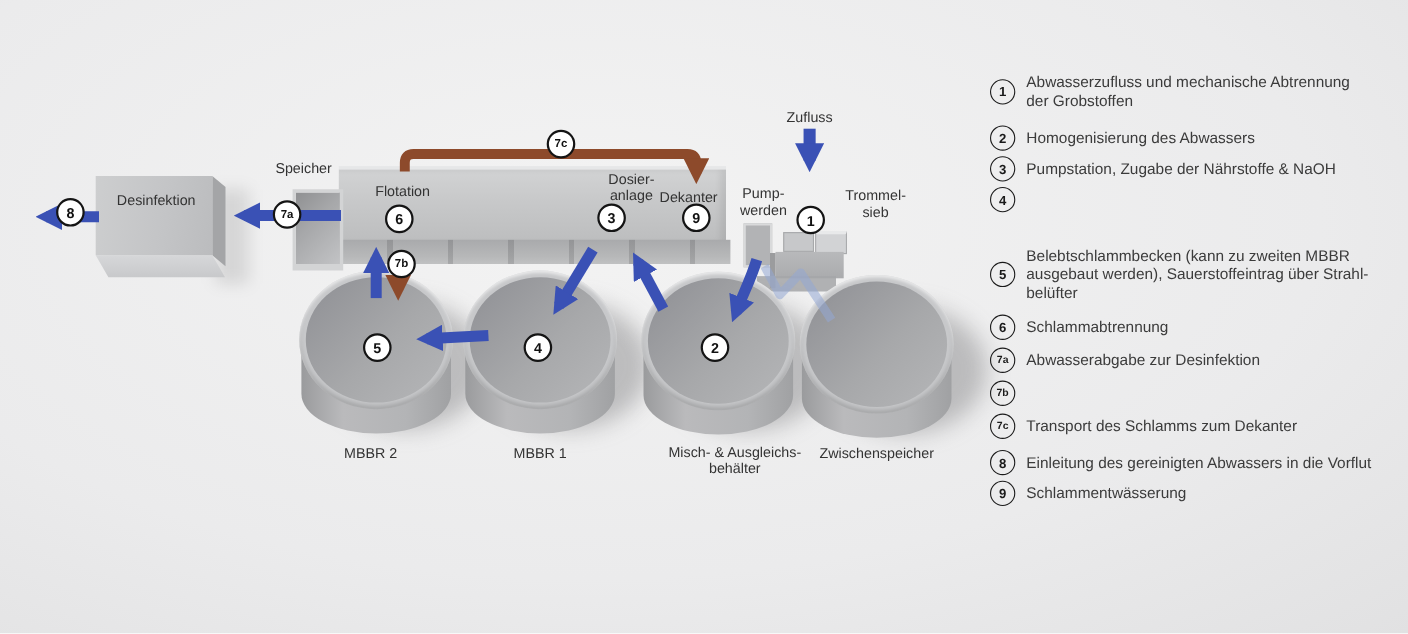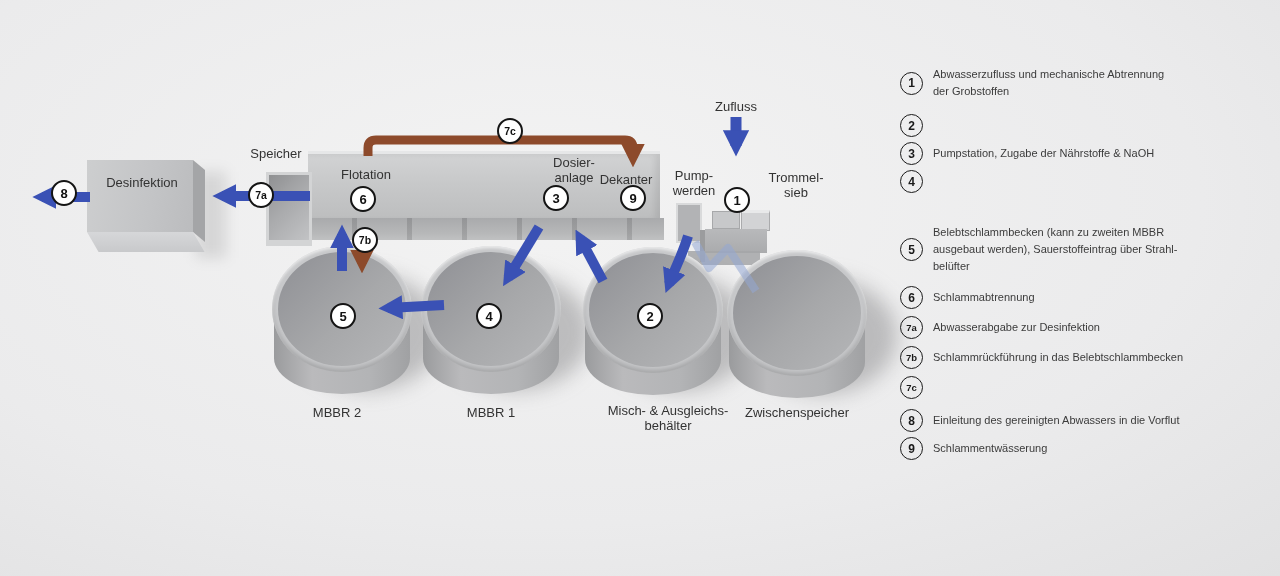--- a/index.html
+++ b/index.html
@@ -49,21 +49,21 @@
   .badge{position:absolute;width:26px;height:26px;border-radius:50%;background:#fff;
     border:2px solid #141414;box-sizing:border-box;display:flex;align-items:center;justify-content:center;
     font-weight:bold;font-size:13px;color:#111;transform:translate(-50%,-50%);z-index:30;}
   .badge.small{font-size:10.5px;}
   
   .legend-item{position:absolute;left:900px;width:360px;display:flex;gap:10px;align-items:center;}
   .lbadge{flex:0 0 auto;width:23px;height:23px;border-radius:50%;background:transparent;
     border:1.8px solid #1a1a1a;box-sizing:border-box;display:flex;align-items:center;justify-content:center;
     font-weight:bold;font-size:12px;color:#1a1a1a;}
   .lbadge.small{font-size:9.5px;}
-  .ltext{font-size:11px;line-height:17px;color:#3b3b3b;white-space:pre-line;}
+  .ltext{font-size:14px;line-height:17px;color:#3b3b3b;white-space:pre-line;}
   
   svg.arrows{position:absolute;left:0;top:0;z-index:20;}
   .layer{position:absolute;left:0;top:0;width:100%;height:100%;}
 </style>
 </head>
 <body>
 
 <div class="canvas">
 
   <div class="layer">
@@ -165,20 +165,21 @@
     </div>
 
   <div class="layer" id="legend">
       <div class="legend-item" style="top: 66px;">
         <span class="lbadge">1</span>
         <div class="ltext">Abwasserzufluss und mechanische Abtrennung
 der Grobstoffen</div>
       </div>
       <div class="legend-item" style="top: 114px;">
         <span class="lbadge">2</span>
+        <div class="ltext">Homogenisierung des Abwassers</div>
       </div>
       <div class="legend-item" style="top: 142px;">
         <span class="lbadge">3</span>
         <div class="ltext">Pumpstation, Zugabe der Nährstoffe &amp; NaOH</div>
       </div>
       <div class="legend-item" style="top: 170px;">
         <span class="lbadge">4</span>
       </div>
       <div class="legend-item" style="top: 224px;">
         <span class="lbadge">5</span>
@@ -189,24 +190,24 @@
       <div class="legend-item" style="top: 286px;">
         <span class="lbadge">6</span>
         <div class="ltext">Schlammabtrennung</div>
       </div>
       <div class="legend-item" style="top: 316px;">
         <span class="lbadge small">7a</span>
         <div class="ltext">Abwasserabgabe zur Desinfektion</div>
       </div>
       <div class="legend-item" style="top: 346px;">
         <span class="lbadge small">7b</span>
-        <div class="ltext">Schlammrückführung in das Belebtschlammbecken</div>
       </div>
       <div class="legend-item" style="top: 376px;">
         <span class="lbadge small">7c</span>
+        <div class="ltext">Transport des Schlamms zum Dekanter</div>
       </div>
       <div class="legend-item" style="top: 409px;">
         <span class="lbadge">8</span>
         <div class="ltext">Einleitung des gereinigten Abwassers in die Vorflut</div>
       </div>
       <div class="legend-item" style="top: 437px;">
         <span class="lbadge">9</span>
         <div class="ltext">Schlammentwässerung</div>
       </div>
     </div>

